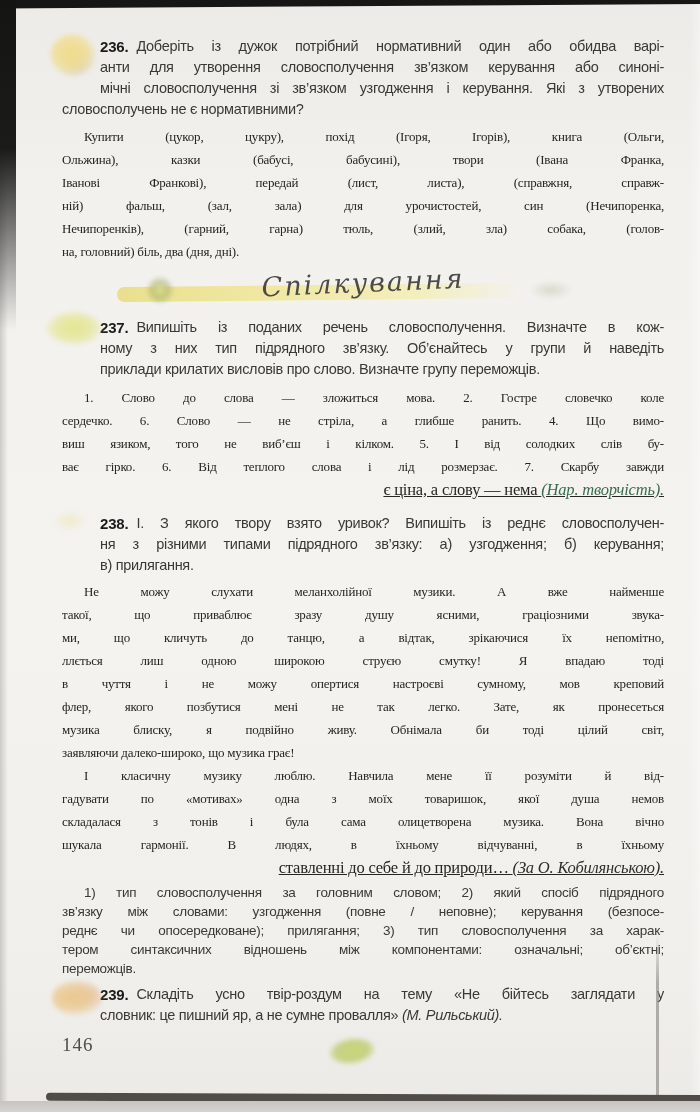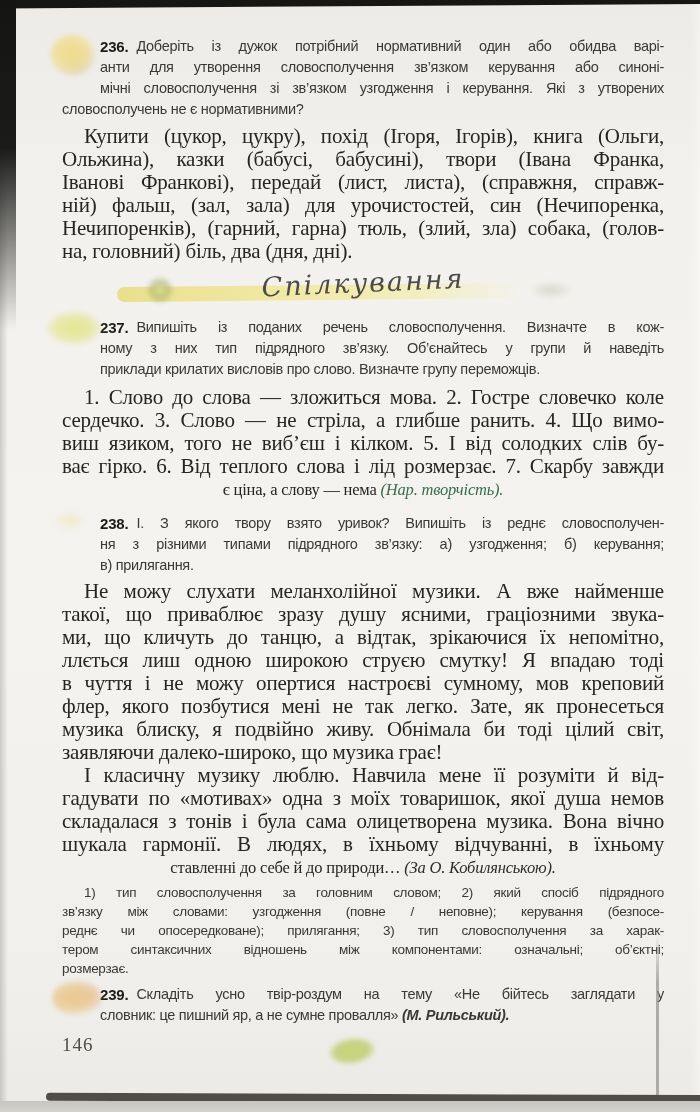--- a/index.html
+++ b/index.html
@@ -26,28 +26,28 @@
 
   .instr{overflow:hidden;}
   .hang{float:left;width:38px;height:44px;}
   .hang.short{height:42px;}
   .exnum{float:left;font-weight:bold;font-size:15px;line-height:21px;color:#1b1b19;margin-right:8px;letter-spacing:-0.2px;}
 
   .line{white-space:nowrap;overflow:visible;text-align:justify;text-align-last:justify;-moz-text-align-last:justify;}
   .line.last{text-align-last:left;-moz-text-align-last:left;}
 
   .sans .line,.line.sans{font-size:14.5px;line-height:21px;color:#3a3936;letter-spacing:-0.3px;}
-  .serif .line,.line.serif{font-family:"Liberation Serif","DejaVu Serif",serif;font-size:21px;line-height:23px;color:#262522;letter-spacing:-0.2px;}
+  .serif .line,.line.serif{font-family:"Liberation Serif","DejaVu Serif",serif;font-size:13px;line-height:23px;color:#262522;letter-spacing:-0.2px;}
   .small .line{font-size:13.5px;line-height:19px;color:#3a3936;letter-spacing:-0.3px;}
   .indent-first .line:first-child{text-indent:22px;}
-  .lastline{white-space:nowrap;text-align:center;}
+  .lastline{white-space:nowrap;text-align:right;text-decoration:underline;}
   .lastline.serif{font-family:"Liberation Serif","DejaVu Serif",serif;font-size:16.5px;line-height:23px;color:#262522;letter-spacing:-0.2px;}
   .src-green{font-style:italic;color:#3a6c4c;}
   .src-dark{font-style:italic;color:#2e2d2a;}
-  .src-sans{font-style:italic;color:#3a3936;font-weight:bold;}
+  .src-sans{font-style:italic;color:#3a3936;}
 
   
   .b236-body{margin-top:5px;}
   .heading-block{position:relative;height:46px;margin-top:2px;}
   .b237{margin-top:6px;}
   .b237-body{margin-top:6px;}
   .b238{margin-top:12px;}
   .b238-p1{margin-top:4px;}
   .b238-part2{margin-top:4px;}
   .b239{margin-top:6px;}
@@ -128,21 +128,21 @@
         <b class="exnum">237.</b>
         <div>
             <div class="line">Випишіть із поданих речень словосполучення. Визначте в кож-</div>
             <div class="line">ному з них тип підрядного зв’язку. Об’єнайтесь у групи й наведіть</div>
             <div class="line last">приклади крилатих висловів про слово. Визначте групу переможців.</div>
           </div>
       </div>
       <div class="b237-body">
         <div class="serif indent-first">
             <div class="line">1. Слово до слова — зложиться мова. 2. Гостре словечко коле</div>
-            <div class="line">сердечко. 3. Слово — не стріла, а глибше ранить. 4. Що вимо-</div>
+            <div class="line">сердечко. 6. Слово — не стріла, а глибше ранить. 4. Що вимо-</div>
             <div class="line">виш язиком, того не виб’єш і кілком. 5. І від солодких слів бу-</div>
             <div class="line">ває гірко. 6. Від теплого слова і лід розмерзає. 7. Скарбу завжди</div>
           </div>
         <div class="lastline serif"><span>є ціна, а слову — нема </span><span class="src-green">(Нар. творчість).</span></div>
       </div>
     </section>
 
     <section class="b238">
       <div class="blob blob-238"></div>
       <div class="instr sans">
@@ -171,21 +171,21 @@
             <div class="line">складалася з тонів і була сама олицетворена музика. Вона вічно</div>
             <div class="line">шукала гармонії. В людях, в їхньому відчуванні, в їхньому</div>
           </div>
         <div class="lastline serif"><span>ставленні до себе й до природи… </span><span class="src-dark">(За О. Кобилянською).</span></div>
       </div>
       <div class="small indent-first b238-part2">
           <div class="line">1) тип словосполучення за головним словом; 2) який спосіб підрядного</div>
           <div class="line">зв’язку між словами: узгодження (повне / неповне); керування (безпосе-</div>
           <div class="line">реднє чи опосередковане); прилягання; 3) тип словосполучення за харак-</div>
           <div class="line">тером синтаксичних відношень між компонентами: означальні; об’єктні;</div>
-          <div class="line last">розмерзає.</div>
+          <div class="line last">переможців.</div>
         </div>
     </section>
 
     <section class="b239">
       <div class="blob blob-239"></div>
       <div class="instr sans">
         <div class="hang short"></div>
         <b class="exnum">239.</b>
         <div class="line sans">Складіть усно твір-роздум на тему «Не бійтесь заглядати у</div>
         <div class="line sans last"><span>словник: це пишний яр, а не сумне провалля» </span><span class="src-sans">(М. Рильський).</span></div>

